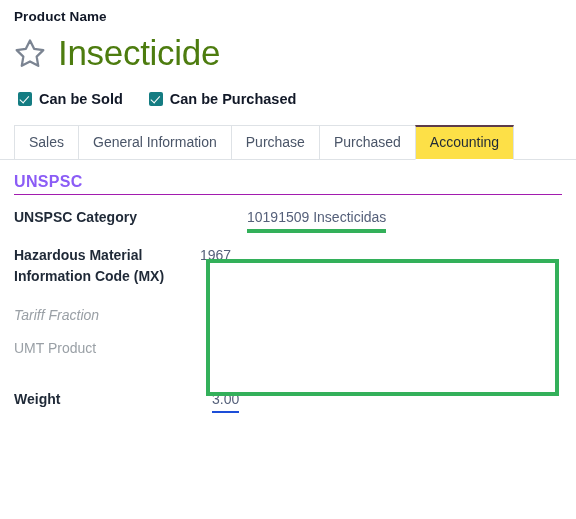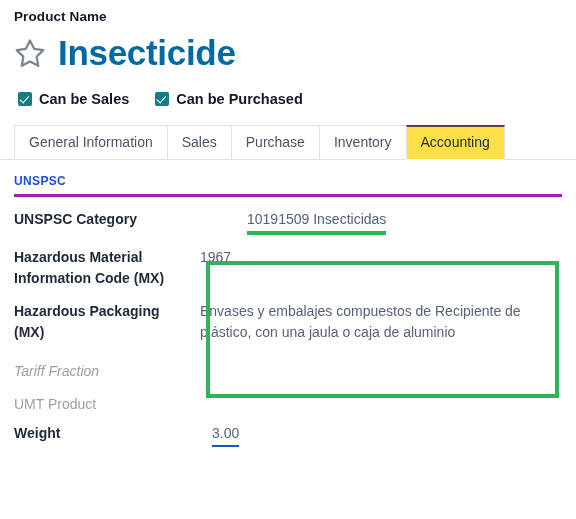--- a/index.html
+++ b/index.html
@@ -43,22 +43,22 @@
   }
   .star-icon {
     width: 32px;
     height: 32px;
     flex: 0 0 32px;
     margin-right: 12px;
     display: block;
   }
   .product-title {
     font-size: 35px;
-    font-weight: 700;
-    color: #0369a1;
+    font-weight: 400;
+    color: #4d7c0f;
     line-height: 42px;
     letter-spacing: -.3px;
     white-space: nowrap;
   }
 
   
   .checkbox-row {
     display: flex;
     align-items: center;
     margin-top: 14px;
@@ -142,26 +142,26 @@
     padding-top: 6px;
   }
 
   
   .form {
     padding: 0 14px;
     margin-top: 14px;
     position: relative;
   }
   .section-title {
-    font-size: 12px;
-    font-weight: 700;
-    color: #1d4ed8;
+    font-size: 16px;
+    font-weight: 700;
+    color: #8b5cf6;
     letter-spacing: .35px;
     padding-bottom: 5px;
-    border-bottom: 3px solid #a21caf;
+    border-bottom: 1px solid #a21caf;
     line-height: 15px;
   }
 
   .field-row {
     display: flex;
     align-items: flex-start;
     margin-top: 12px;
     justify-content: flex-end;
   }
   .field-label {
@@ -230,69 +230,65 @@
       <svg class="star-icon" viewBox="0 0 24 24" aria-hidden="true">
         <polygon points="12,2.6 15.09,8.86 22,9.87 17,14.74 18.18,21.62 12,18.37 5.82,21.62 7,14.74 2,9.87 8.91,8.86" fill="none" stroke="#7b8492" stroke-width="1.7" stroke-linejoin="round"></polygon>
       </svg>
       <div class="product-title">Insecticide</div>
     </div>
   </div>
 
   <div class="checkbox-row">
     <label class="check-group">
       <span class="checkbox"></span>
-      <span class="check-label">Can be Sales</span>
+      <span class="check-label">Can be Sold</span>
     </label>
     <label class="check-group">
       <span class="checkbox"></span>
       <span class="check-label">Can be Purchased</span>
     </label>
   </div>
 
   <div class="tabs">
+    <div class="tab">Sales</div>
     <div class="tab">General Information</div>
-    <div class="tab">Sales</div>
     <div class="tab">Purchase</div>
-    <div class="tab">Inventory</div>
+    <div class="tab">Purchased</div>
     <div class="tab active">Accounting</div>
   </div>
 
   <div class="form">
     <div class="section-title">UNSPSC</div>
 
     <div class="rows-area">
 
       <div class="field-row">
         <div class="field-label">UNSPSC Category</div>
         <div class="field-value">
           <span class="green-underline">10191509 Insecticidas</span>
         </div>
       </div>
 
       <div class="field-row">
         <div class="field-label">Hazardous Material Information Code (MX)</div>
         <div class="field-value">1967</div>
       </div>
 
-      <div class="field-row">
-        <div class="field-label">Hazardous Packaging (MX)</div>
-        <div class="field-value" style="padding-right:16px;">Envases y embalajes compuestos de Recipiente de plástico, con una jaula o caja de aluminio</div>
-      </div>
 
       <div class="field-row" style="margin-top:18px;font-style:italic;">
         <div class="field-label muted">Tariff Fraction</div>
         <div class="field-value"></div>
       </div>
 
       <div class="field-row">
         <div class="field-label muted">UMT Product</div>
         <div class="field-value"></div>
       </div>
 
-      <div class="field-row" style="margin-top:8px;">
+      <div class="field-row" style="margin-top:30px;">
         <div class="field-label">Weight</div>
         <div class="field-value">
           <span class="num-value">3.00</span>
         </div>
       </div>
 
       <div class="highlight-box"></div>
 
     </div>
   </div>

